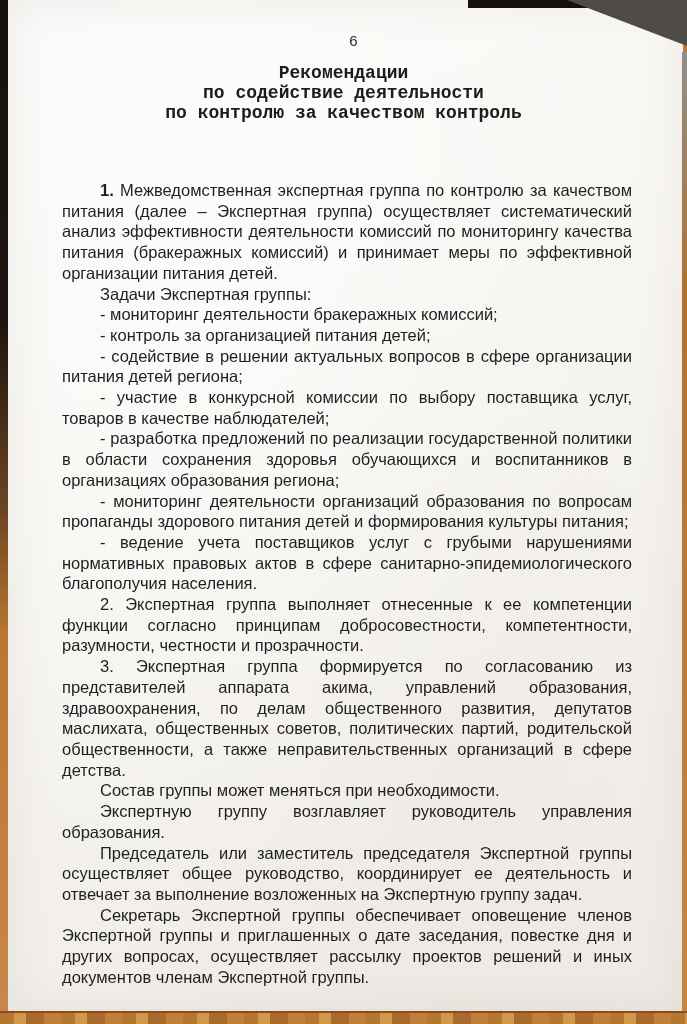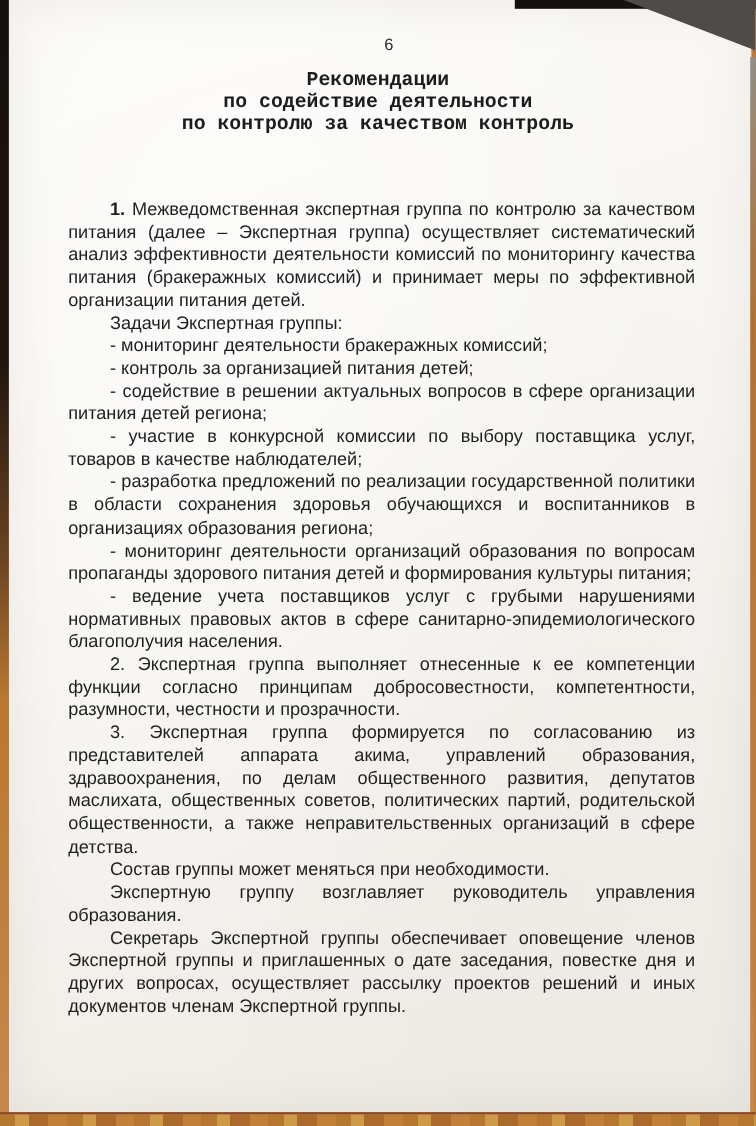--- a/index.html
+++ b/index.html
@@ -89,14 +89,15 @@
   <p><b class="pfx"></b><span>- контроль за организацией питания детей;</span></p>
   <p><b class="pfx"></b><span>- содействие в решении актуальных вопросов в сфере организации питания детей региона;</span></p>
   <p><b class="pfx"></b><span>- участие в конкурсной комиссии по выбору поставщика услуг, товаров в качестве наблюдателей;</span></p>
   <p><b class="pfx"></b><span>- разработка предложений по реализации государственной политики в области сохранения здоровья обучающихся и воспитанников в организациях образования региона;</span></p>
   <p><b class="pfx"></b><span>- мониторинг деятельности организаций образования по вопросам пропаганды здорового питания детей и формирования культуры питания;</span></p>
   <p><b class="pfx"></b><span>- ведение учета поставщиков услуг с грубыми нарушениями нормативных правовых актов в сфере санитарно-эпидемиологического благополучия населения.</span></p>
   <p><b class="pfx"></b><span>2. Экспертная группа выполняет отнесенные к ее компетенции функции согласно принципам добросовестности, компетентности, разумности, честности и прозрачности.</span></p>
   <p><b class="pfx"></b><span>3. Экспертная группа формируется по согласованию из представителей аппарата акима, управлений образования, здравоохранения, по делам общественного развития, депутатов маслихата, общественных советов, политических партий, родительской общественности, а также неправительственных организаций в сфере детства.</span></p>
   <p><b class="pfx"></b><span>Состав группы может меняться при необходимости.</span></p>
   <p><b class="pfx"></b><span>Экспертную группу возглавляет руководитель управления образования.</span></p>
+  <p><b class="pfx"></b><span>Председатель или заместитель председателя Экспертной группы осуществляет общее руководство, координирует ее деятельность и отвечает за выполнение возложенных на Экспертную группу задач.</span></p>
   <p><b class="pfx"></b><span>Секретарь Экспертной группы обеспечивает оповещение членов Экспертной группы и приглашенных о дате заседания, повестке дня и других вопросах, осуществляет рассылку проектов решений и иных документов членам Экспертной группы.</span></p>
 </div>
 
 </body></html>

